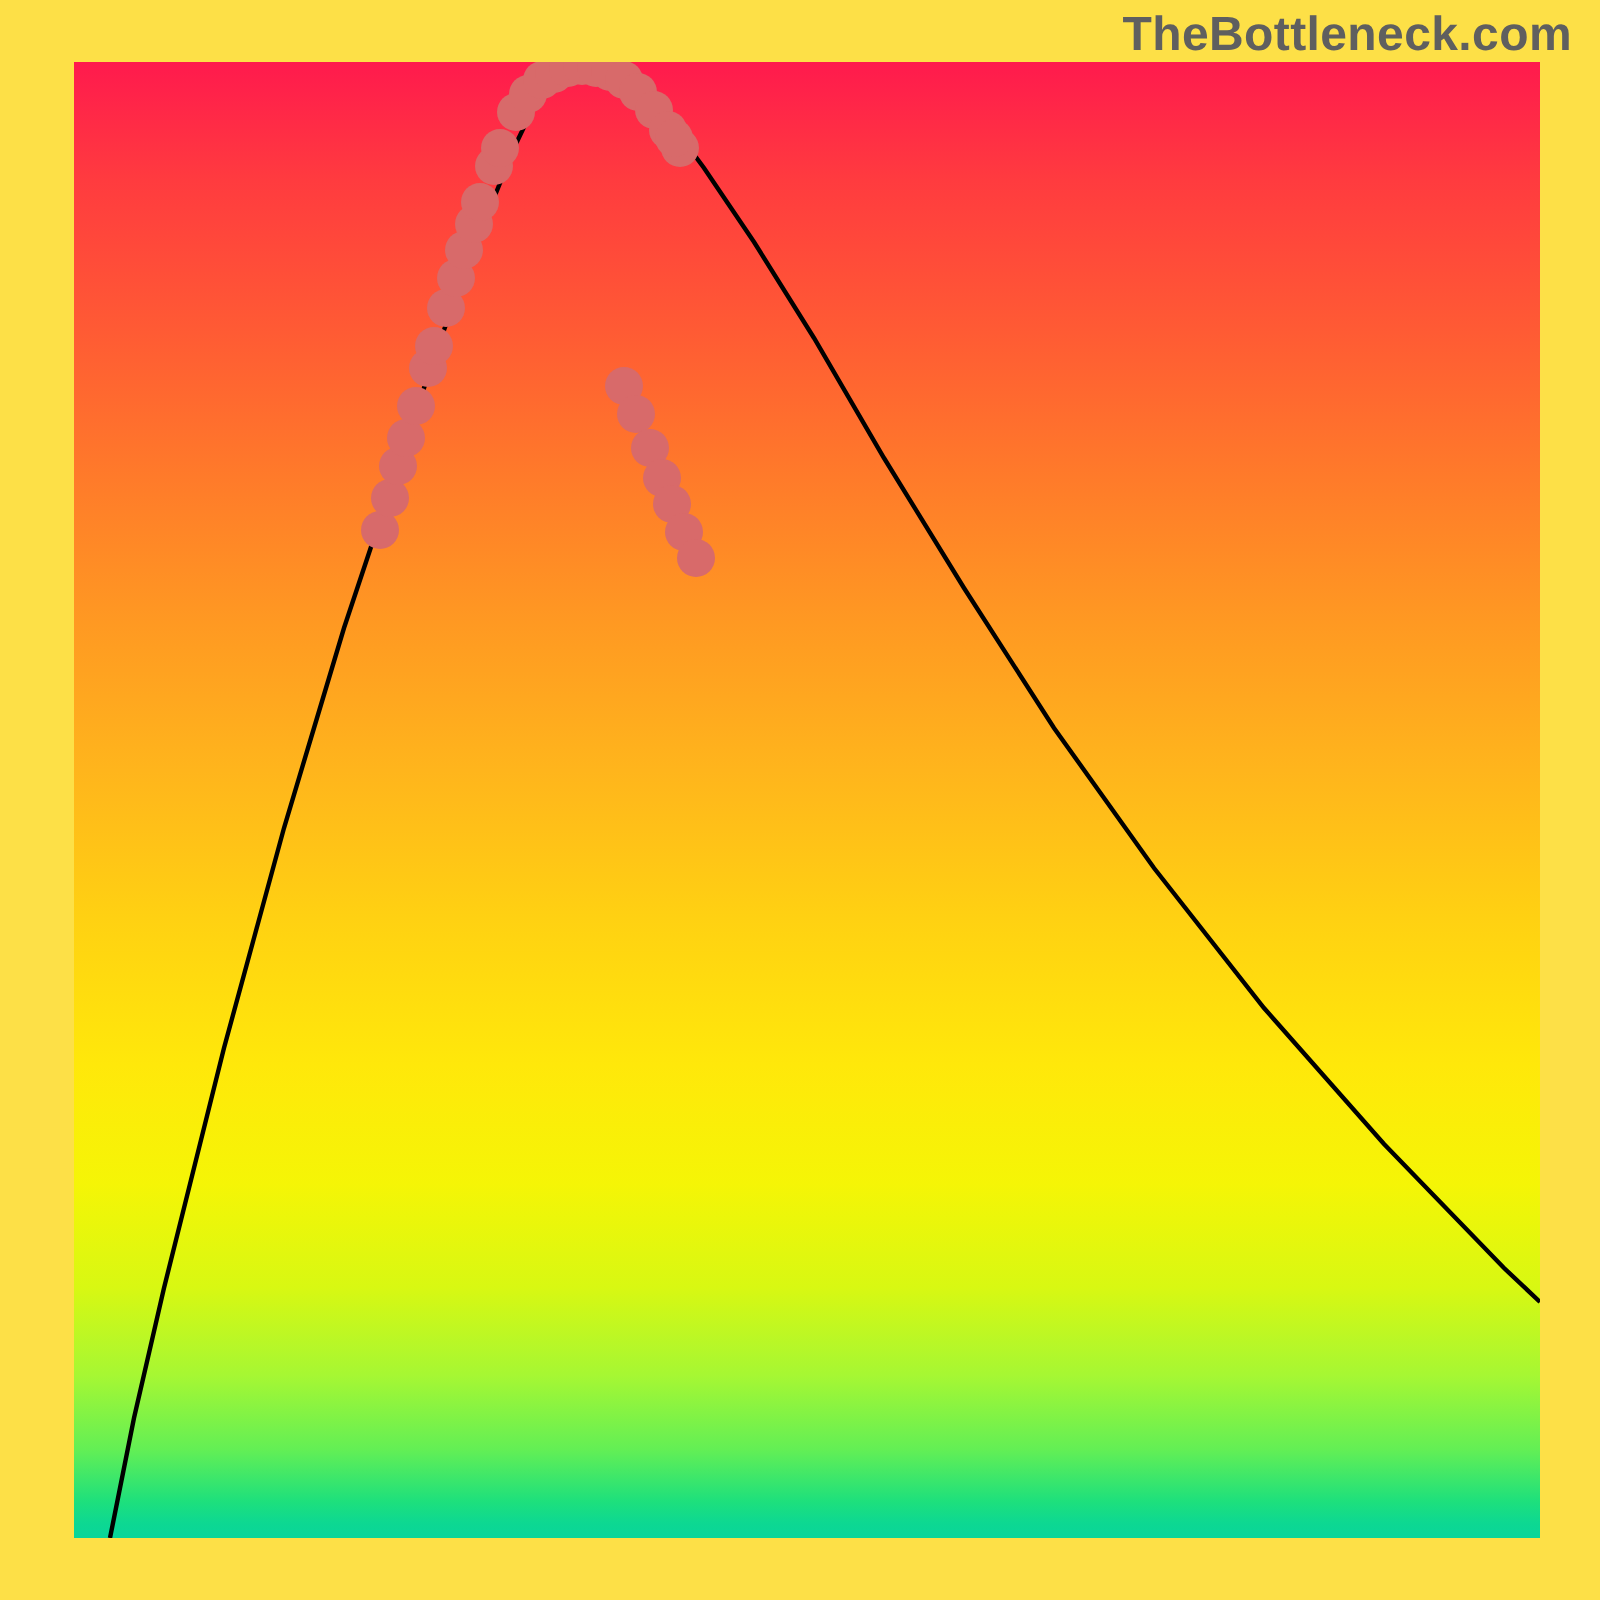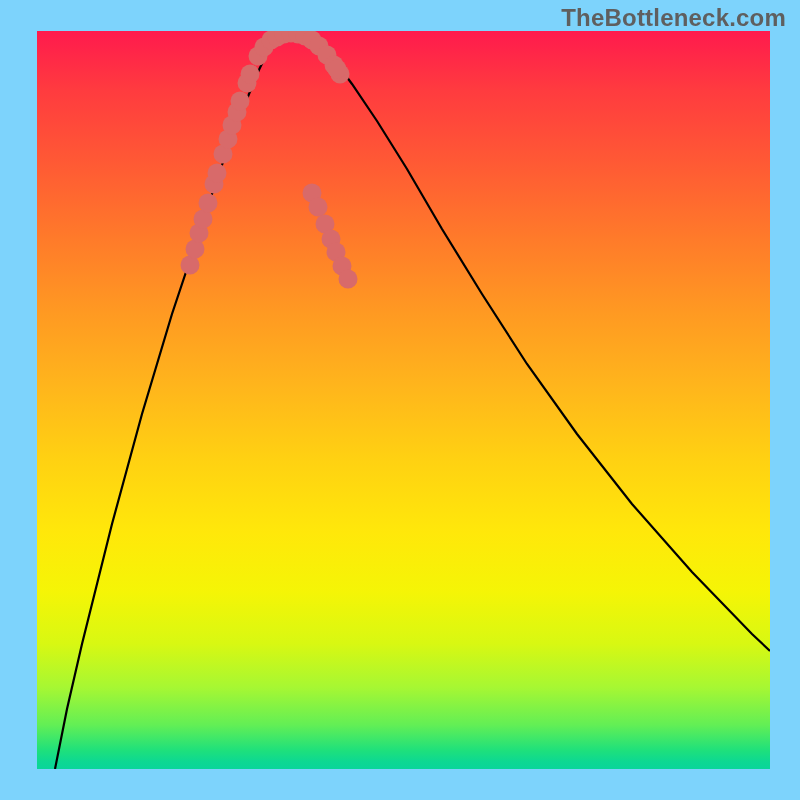--- a/index.html
+++ b/index.html
@@ -9,21 +9,21 @@
     height: 800px;
     background: #000;
     overflow: hidden;
   }
   .frame {
     position: absolute;
     left: 0;
     top: 0;
     width: 800px;
     height: 800px;
-    background: #7dd3fc;
+    background: #fde047;
   }
   .plot {
     position: absolute;
     left: 37px;
     top: 31px;
     width: 733px;
     height: 738px;
     background: linear-gradient(to bottom,
       #ff1a4d 0%,
       #ff3b3f 8%,

